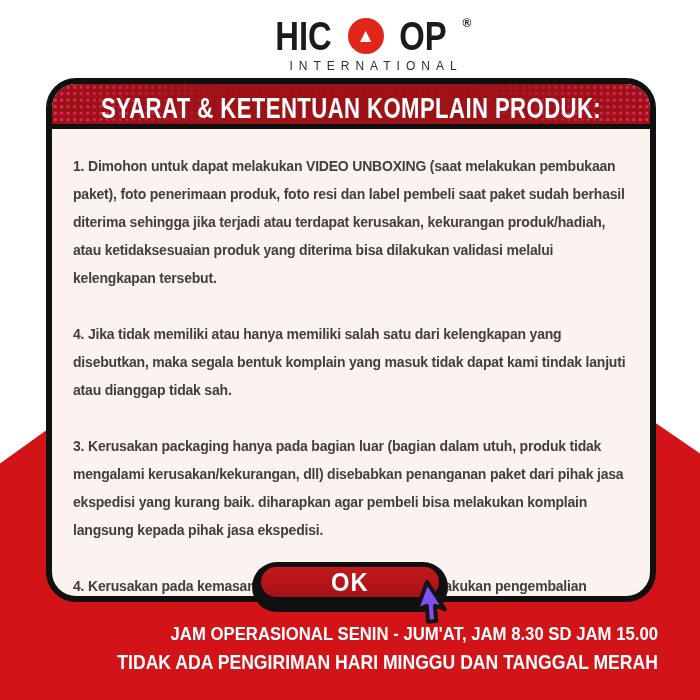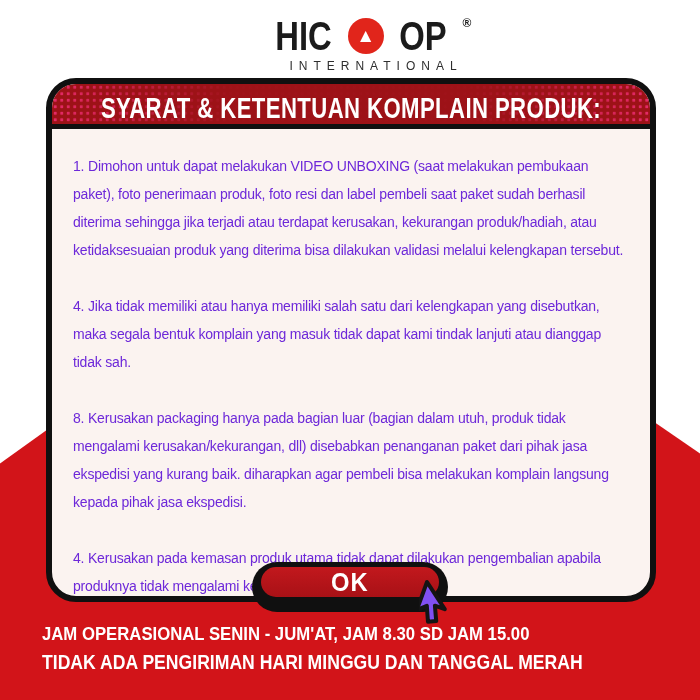--- a/index.html
+++ b/index.html
@@ -26,37 +26,37 @@
     background:#fbf3f0;border:6px solid #101010;border-radius:30px;z-index:3;overflow:hidden;}
   .card-header{height:40px;background-color:#9d1217;border-bottom:5px solid #101010;
     border-radius:22px 22px 0 0;display:flex;align-items:flex-end;justify-content:center;
     background-image:
       linear-gradient(90deg, rgba(157,18,23,0) 0%, rgba(157,18,23,0.97) 30%, rgba(157,18,23,0.97) 70%, rgba(157,18,23,0) 100%),
       radial-gradient(circle, #e52a68 1.4px, rgba(0,0,0,0) 1.9px);
     background-size:100% 100%, 6.5px 6.5px;}
   .card-title{color:#ffffff;font-weight:bold;font-size:27px;white-space:nowrap;
     transform:scale(0.82,1.1);letter-spacing:0.5px;}
   .card-body{padding:23px 19px 0 21px;}
-  .term{margin:0 0 28px 0;font-weight:normal;font-size:14px;line-height:28px;color:#6d28d9;
+  .term{margin:0 0 28px 0;font-weight:bold;font-size:14px;line-height:28px;color:#404040;
     letter-spacing:-0.2px;}
 
   
   .ok-btn{position:absolute;left:350px;top:562px;transform:translateX(-50%);
     width:196px;height:50px;background:#101010;border-radius:26px;z-index:4;cursor:pointer;}
   .ok-inner{position:absolute;left:9px;right:9px;top:5px;height:30px;border-radius:16px;
     background:linear-gradient(180deg,#c2181d 0%,#a81116 100%);
     display:flex;align-items:center;justify-content:center;}
   .ok-label{color:#ffffff;font-weight:bold;font-size:25px;letter-spacing:1px;
     transform:scaleX(0.95);}
 
   
   .cursor{position:absolute;left:419px;top:578px;width:46px;height:58px;z-index:5;}
 
   
-  .footer{position:absolute;left:0;top:619px;width:700px;text-align:left;z-index:2;}
+  .footer{position:absolute;left:0;top:619px;width:700px;text-align:right;z-index:2;}
   .f-line{color:#ffffff;font-weight:bold;font-size:19px;line-height:29px;white-space:nowrap;
     transform:scaleX(0.88);}
   .f-line2{font-size:20px;}
 </style>
 </head>
 <body>
 
 <div class="stage">
 
   <div class="red-bg"></div>
@@ -73,21 +73,21 @@
     <div class="logo-sub">INTERNATIONAL</div>
   </header>
 
   <section class="card">
     <div class="card-header">
       <span class="card-title">SYARAT &amp; KETENTUAN KOMPLAIN PRODUK:</span>
     </div>
     <div class="card-body">
         <p class="term">1. Dimohon untuk dapat melakukan VIDEO UNBOXING (saat melakukan pembukaan paket), foto penerimaan produk, foto resi dan label pembeli saat paket sudah berhasil diterima sehingga jika terjadi atau terdapat kerusakan, kekurangan produk/hadiah, atau ketidaksesuaian produk yang diterima bisa dilakukan validasi melalui kelengkapan tersebut.</p>
         <p class="term">4. Jika tidak memiliki atau hanya memiliki salah satu dari kelengkapan yang disebutkan, maka segala bentuk komplain yang masuk tidak dapat kami tindak lanjuti atau dianggap tidak sah.</p>
-        <p class="term">8. Kerusakan packaging hanya pada bagian luar (bagian dalam utuh, produk tidak mengalami kerusakan/kekurangan, dll) disebabkan penanganan paket dari pihak jasa ekspedisi yang kurang baik. diharapkan agar pembeli bisa melakukan komplain langsung kepada pihak jasa ekspedisi.</p>
+        <p class="term">3. Kerusakan packaging hanya pada bagian luar (bagian dalam utuh, produk tidak mengalami kerusakan/kekurangan, dll) disebabkan penanganan paket dari pihak jasa ekspedisi yang kurang baik. diharapkan agar pembeli bisa melakukan komplain langsung kepada pihak jasa ekspedisi.</p>
         <p class="term">4. Kerusakan pada kemasan produk utama tidak dapat dilakukan pengembalian apabila produknya tidak mengalami kerusakan.</p>
       </div>
   </section>
 
   <div class="ok-btn">
     <span class="ok-inner">
         <span class="ok-label">OK</span>
       </span>
   </div>
 

